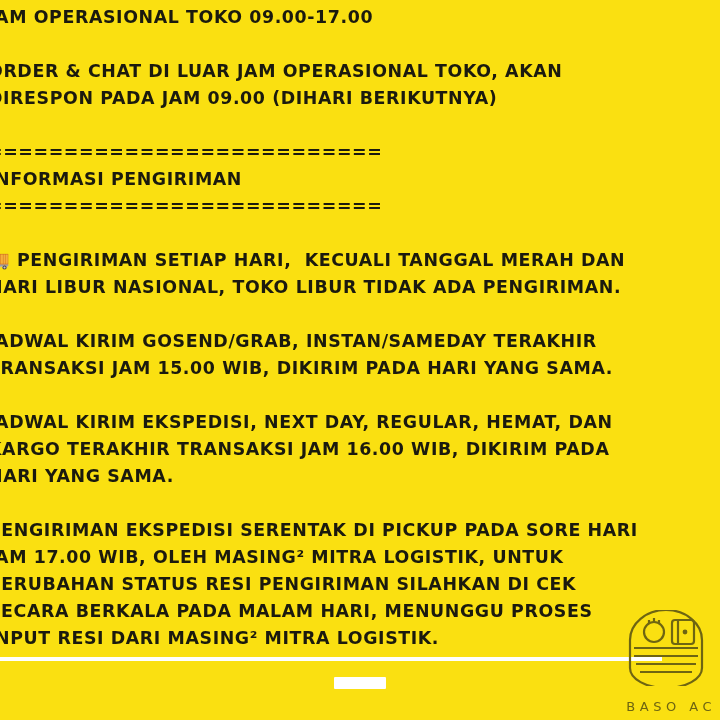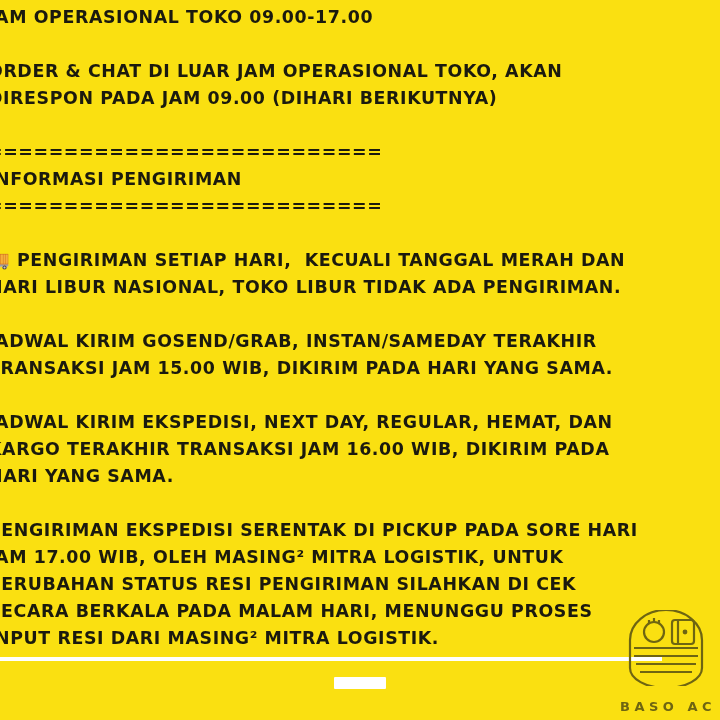--- a/index.html
+++ b/index.html
@@ -77,21 +77,21 @@
   }
   .logo-wrap svg {
     display: block;
   }
   .brand {
     position: absolute;
     right: 4px;
     bottom: 6px;
     color: #6e6512;
     font-size: 13px;
-    font-weight: bold;
+    font-weight: normal;
     letter-spacing: 4.5px;
     white-space: nowrap;
   }
 </style>
 </head>
 <body>
 
 <div class="page">
 
   <div class="content">

